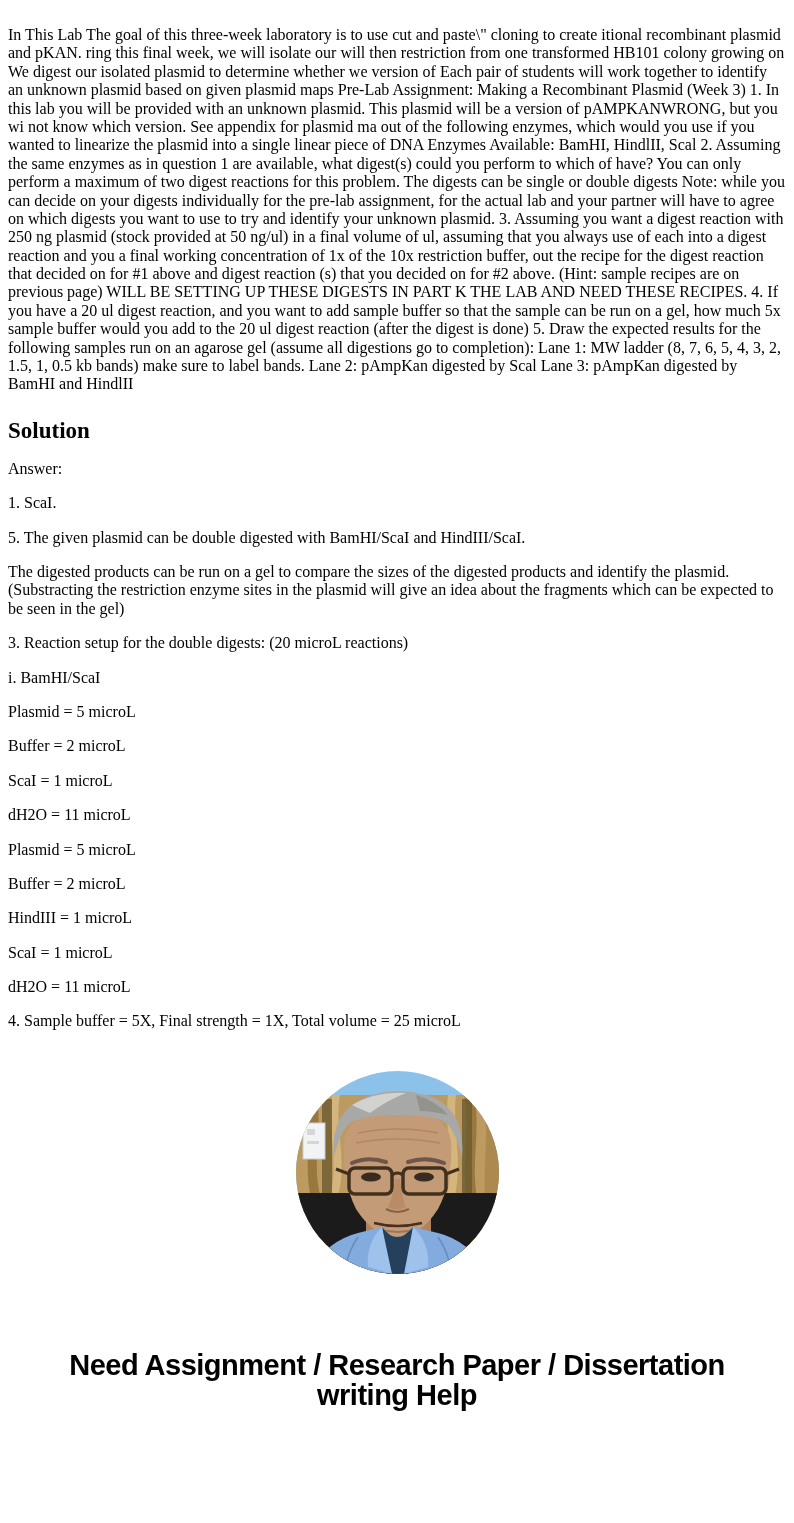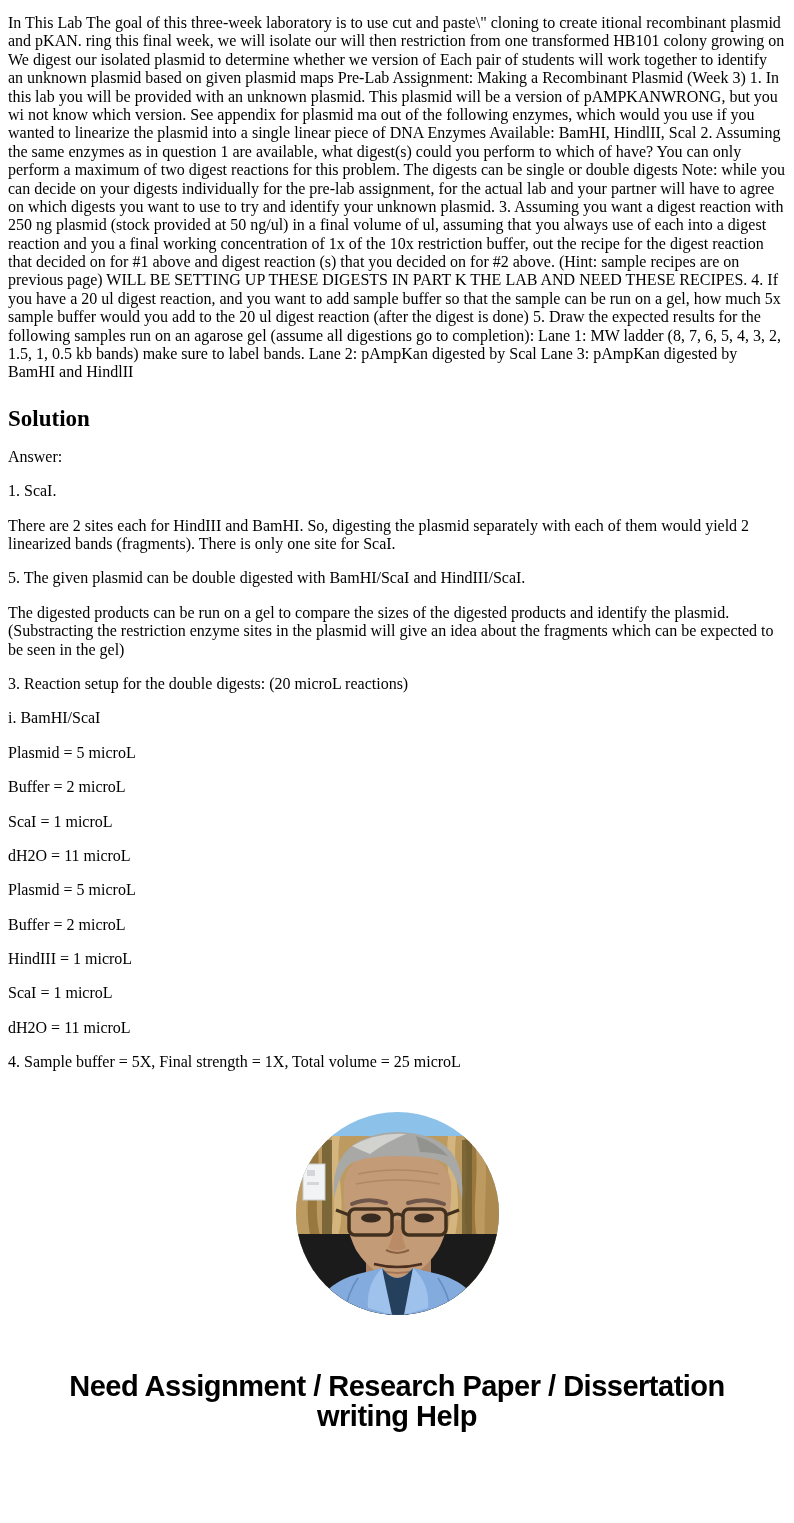--- a/index.html
+++ b/index.html
@@ -17,40 +17,40 @@
     background: #ffffff;
     color: #000000;
     font-family: "Liberation Serif", "DejaVu Serif", serif;
     font-size: 16px;
   }
   p {
     margin: 16px 0;
     line-height: 1.15;
   }
   .question {
-    margin-top: 6px;
+    margin-top: 18px;
     margin-bottom: 16px;
   }
   .solution-heading {
     font-family: "Liberation Serif", "DejaVu Serif", serif;
     font-weight: bold;
     font-size: 23px;
     line-height: 26px;
     margin: 24px 0 0 0;
   }
   .photo-wrap {
     width: 203px;
     height: 203px;
     margin: 40px auto 0 auto;
   }
   .photo-wrap svg {
     display: block;
   }
   .promo {
-    margin: 56px 0 0 0;
+    margin: 76px 0 0 0;
     text-align: center;
     font-family: "Liberation Sans", "DejaVu Sans", sans-serif;
     font-weight: bold;
     font-size: 29px;
     line-height: 30px;
     letter-spacing: -0.5px;
     color: #000000;
   }
   .promo span {
     display: block;
@@ -61,21 +61,20 @@
 <body>
 
 <main class="page">
 
   <p class="question">In This Lab The goal of this three-week laboratory is to use cut and paste\" cloning to create itional recombinant plasmid and pKAN. ring this final week, we will isolate our will then restriction from one transformed HB101 colony growing on We digest our isolated plasmid to determine whether we version of Each pair of students will work together to identify an unknown plasmid based on given plasmid maps Pre-Lab Assignment: Making a Recombinant Plasmid (Week 3) 1. In this lab you will be provided with an unknown plasmid. This plasmid will be a version of pAMPKANWRONG, but you wi not know which version. See appendix for plasmid ma out of the following enzymes, which would you use if you wanted to linearize the plasmid into a single linear piece of DNA Enzymes Available: BamHI, HindlII, Scal 2. Assuming the same enzymes as in question 1 are available, what digest(s) could you perform to which of have? You can only perform a maximum of two digest reactions for this problem. The digests can be single or double digests Note: while you can decide on your digests individually for the pre-lab assignment, for the actual lab and your partner will have to agree on which digests you want to use to try and identify your unknown plasmid. 3. Assuming you want a digest reaction with 250 ng plasmid (stock provided at 50 ng/ul) in a final volume of ul, assuming that you always use of each into a digest reaction and you a final working concentration of 1x of the 10x restriction buffer, out the recipe for the digest reaction that decided on for #1 above and digest reaction (s) that you decided on for #2 above. (Hint: sample recipes are on previous page) WILL BE SETTING UP THESE DIGESTS IN PART K THE LAB AND NEED THESE RECIPES. 4. If you have a 20 ul digest reaction, and you want to add sample buffer so that the sample can be run on a gel, how much 5x sample buffer would you add to the 20 ul digest reaction (after the digest is done) 5. Draw the expected results for the following samples run on an agarose gel (assume all digestions go to completion): Lane 1: MW ladder (8, 7, 6, 5, 4, 3, 2, 1.5, 1, 0.5 kb bands) make sure to label bands. Lane 2: pAmpKan digested by Scal Lane 3: pAmpKan digested by BamHI and HindlII</p>
 
   <h2 class="solution-heading">Solution</h2>
 
   <p>Answer:</p>
   <p>1. ScaI.</p>
-  <p>There are 2 sites each for HindIII and BamHI. So, digesting the plasmid separately with each of them would yield 2 linearized bands (fragments). There is only one site for ScaI.</p>
   <p>5. The given plasmid can be double digested with BamHI/ScaI and HindIII/ScaI.</p>
   <p>The digested products can be run on a gel to compare the sizes of the digested products and identify the plasmid. (Substracting the restriction enzyme sites in the plasmid will give an idea about the fragments which can be expected to be seen in the gel)</p>
   <p>3. Reaction setup for the double digests: (20 microL reactions)</p>
   <p>i. BamHI/ScaI</p>
   <p>Plasmid = 5 microL</p>
   <p>Buffer = 2 microL</p>
   <p>ScaI = 1 microL</p>
   <p>dH2O = 11 microL</p>
   <p>Plasmid = 5 microL</p>
   <p>Buffer = 2 microL</p>

